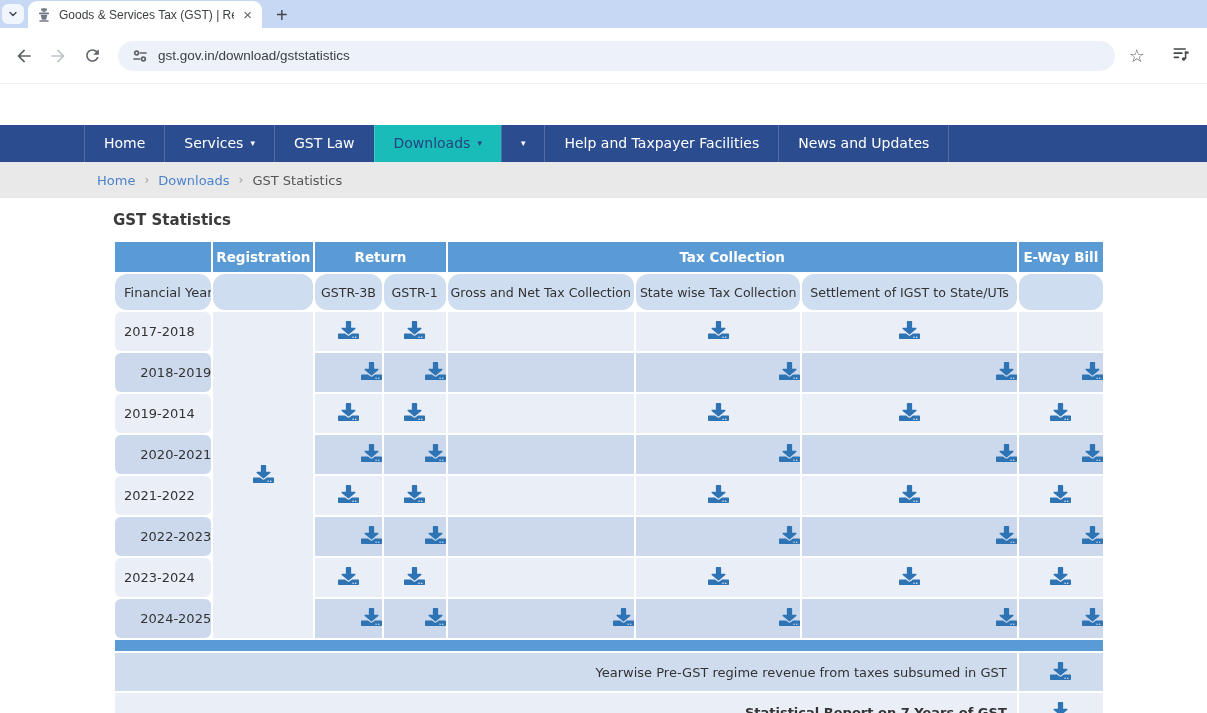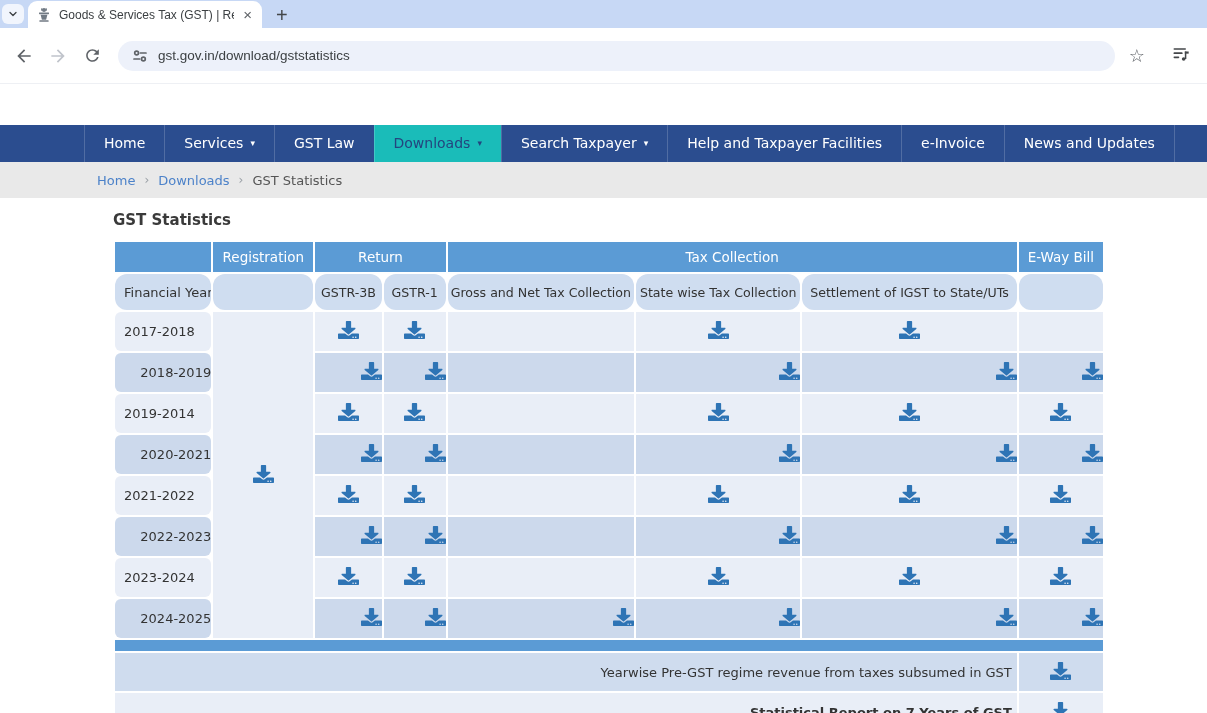--- a/index.html
+++ b/index.html
@@ -43,30 +43,30 @@
   .crumb-link { color:var(--link); cursor:pointer; }
   .crumb-sep { color:#9aa0a6; font-size:12px; }
   .crumb-current { color:#555; }
 
   .content { padding:13px 0 0 113px; font-family:"DejaVu Sans", sans-serif; }
   .page-title { font-size:15px; font-weight:bold; color:#3a3a3a; margin-bottom:11px; }
 
   table.stats { border-collapse:separate; border-spacing:2px; table-layout:fixed; width:992px;
                 font-size:13px; color:var(--text_dark); }
   th, td { overflow:hidden; }
-  .gh { background:var(--table_header_bg); color:#fff; font-weight:normal; font-size:13.5px;
+  .gh { background:var(--table_header_bg); color:#fff; font-weight:bold; font-size:13.5px;
         text-align:center; height:30px; white-space:nowrap; }
   .sh { background:var(--table_subheader_bg); height:36px; text-align:center; font-weight:normal;
         white-space:nowrap; font-size:12.6px; color:#333;border-radius:12px; }
   .sh.first { text-align:left; padding-left:9px; font-size:13px; }
   .yr { text-align:left; padding-left:9px; height:39px;border-radius:6px; }
   .cell { text-align:center; height:39px; }
   .rl { background:var(--row_light); } .rd { background:var(--row_dark);text-align:right; }
   .sep-bar td { background:var(--table_header_bg); height:11px; }
-  .foot-text { text-align:right; padding-right:5px; height:38px;margin-left:7px; }
+  .foot-text { text-align:right; padding-right:10px; height:38px;margin-left:7px; }
   .foot-text.bold { font-weight:bold; }
   .dl { display:inline-block; cursor:pointer; line-height:0; }
 </style>
 </head>
 <body>
 
 <div class="window">
 
   <div class="tabstrip">
     <div class="tab-search">
@@ -144,28 +144,24 @@
         <span class="nav-caret">▾</span>
       </div>
       <div class="nav-item">
         <span>GST Law</span>
       </div>
       <div class="nav-item active">
         <span>Downloads</span>
         <span class="nav-caret">▾</span>
       </div>
       <div class="nav-item">
-        <span>Search Taxpayer</span>
         <span class="nav-caret">▾</span>
       </div>
       <div class="nav-item">
         <span>Help and Taxpayer Facilities</span>
-      </div>
-      <div class="nav-item">
-        <span>e-Invoice</span>
       </div>
       <div class="nav-item">
         <span>News and Updates</span>
       </div>
     </div>
 
   <div class="breadcrumb">
       <span class="crumb-link">Home</span>
       <span class="crumb-sep">›</span>
       <span class="crumb-link">Downloads</span>

